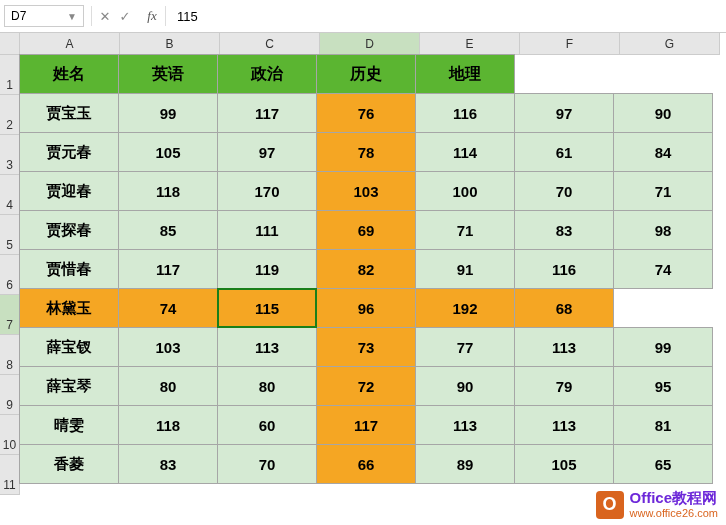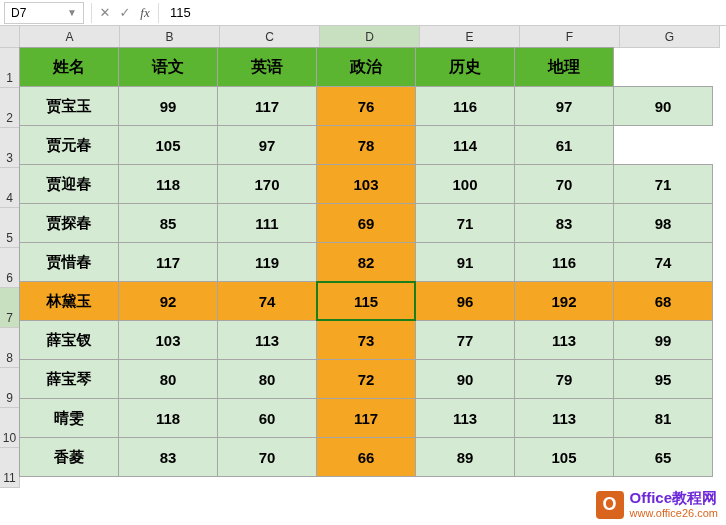--- a/index.html
+++ b/index.html
@@ -1,23 +1,23 @@
 <!DOCTYPE html>
 <html><head>
   <meta charset="utf-8">
   <style>
     * { box-sizing: border-box; margin: 0; padding: 0; }
     body { font-family: "Microsoft YaHei", Arial, sans-serif; font-size: 13px; background: #fff; width: 726px; height: 525px; overflow: hidden; position: relative; }
     
-    .formula-bar { display: flex; align-items: center; height: 26px; border-bottom: 1px solid #ccc; background: #fff; }
+    .formula-bar { display: flex; align-items: center; height: 33px; border-bottom: 1px solid #ccc; background: #fff; }
     .name-box { width: 80px; height: 22px; border: 1px solid #ccc; margin: 0 4px; padding: 0 6px; display: flex; align-items: center; justify-content: space-between; font-size: 12px; }
     .name-box .dd { color: #888; font-size: 10px; }
     .divider { width: 1px; height: 20px; background: #ddd; margin: 0 3px; }
     .fb-btn { width: 20px; height: 20px; display: flex; align-items: center; justify-content: center; color: #888; font-size: 13px; }
-    .fb-fx { font-style: italic; font-family: serif; color: #555; }
+    .fb-fx { font-style: italic; font-family: serif; color: #555; margin-left: 7px; }
     .fb-input { flex: 1; padding: 0 8px; font-size: 13px; }
     
     .sheet { display: flex; }
     .row-headers { display: flex; flex-direction: column; }
     .col-headers { display: flex; }
     .corner { width: 20px; height: 22px; background: #e6e6e6; border-right: 1px solid #ccc; border-bottom: 1px solid #ccc; }
     .col-h { width: 100px; height: 22px; background: #e6e6e6; border-right: 1px solid #ccc; border-bottom: 1px solid #ccc; display: flex; align-items: center; justify-content: center; font-size: 12px; color: #333; }
     .col-h.active { background: #c8e0c0; }
     .row-h { width: 20px; height: 40px; background: #e6e6e6; border-right: 1px solid #ccc; border-bottom: 1px solid #ccc; display: flex; align-items: flex-end; justify-content: center; font-size: 12px; color: #333; padding-bottom: 2px; }
     .row-h.active { background: #c8e0c0; }
@@ -75,21 +75,20 @@
         <div class="col-h">B</div>
         <div class="col-h">C</div>
         <div class="col-h active">D</div>
         <div class="col-h">E</div>
         <div class="col-h">F</div>
         <div class="col-h">G</div>
       </div>
     <div class="grid" id="grid">
         <div class="data-row">
           <div class="cell header-cell">姓名</div>
-          <div class="cell header-cell">语文</div>
           <div class="cell header-cell">英语</div>
           <div class="cell header-cell">政治</div>
           <div class="cell header-cell">历史</div>
           <div class="cell header-cell">地理</div>
         </div>
         <div class="data-row">
           <div class="cell body-cell">贾宝玉</div>
           <div class="cell body-cell">99</div>
           <div class="cell body-cell">117</div>
           <div class="cell body-cell hl">76</div>
@@ -97,20 +96,21 @@
           <div class="cell body-cell">97</div>
           <div class="cell body-cell">90</div>
         </div>
         <div class="data-row">
           <div class="cell body-cell">贾元春</div>
           <div class="cell body-cell">105</div>
           <div class="cell body-cell">97</div>
           <div class="cell body-cell hl">78</div>
           <div class="cell body-cell">114</div>
           <div class="cell body-cell">61</div>
+          <div class="cell body-cell">84</div>
         </div>
         <div class="data-row">
           <div class="cell body-cell">贾迎春</div>
           <div class="cell body-cell">118</div>
           <div class="cell body-cell">170</div>
           <div class="cell body-cell hl">103</div>
           <div class="cell body-cell">100</div>
           <div class="cell body-cell">70</div>
           <div class="cell body-cell">71</div>
         </div>
@@ -127,21 +127,20 @@
           <div class="cell body-cell">贾惜春</div>
           <div class="cell body-cell">117</div>
           <div class="cell body-cell">119</div>
           <div class="cell body-cell hl">82</div>
           <div class="cell body-cell">91</div>
           <div class="cell body-cell">116</div>
           <div class="cell body-cell">74</div>
         </div>
         <div class="data-row">
           <div class="cell body-cell hl">林黛玉</div>
-          <div class="cell body-cell hl">92</div>
           <div class="cell body-cell hl">74</div>
           <div class="cell body-cell hl active-cell">115</div>
           <div class="cell body-cell hl">96</div>
           <div class="cell body-cell hl">192</div>
           <div class="cell body-cell hl">68</div>
         </div>
         <div class="data-row">
           <div class="cell body-cell">薛宝钗</div>
           <div class="cell body-cell">103</div>
           <div class="cell body-cell">113</div>

